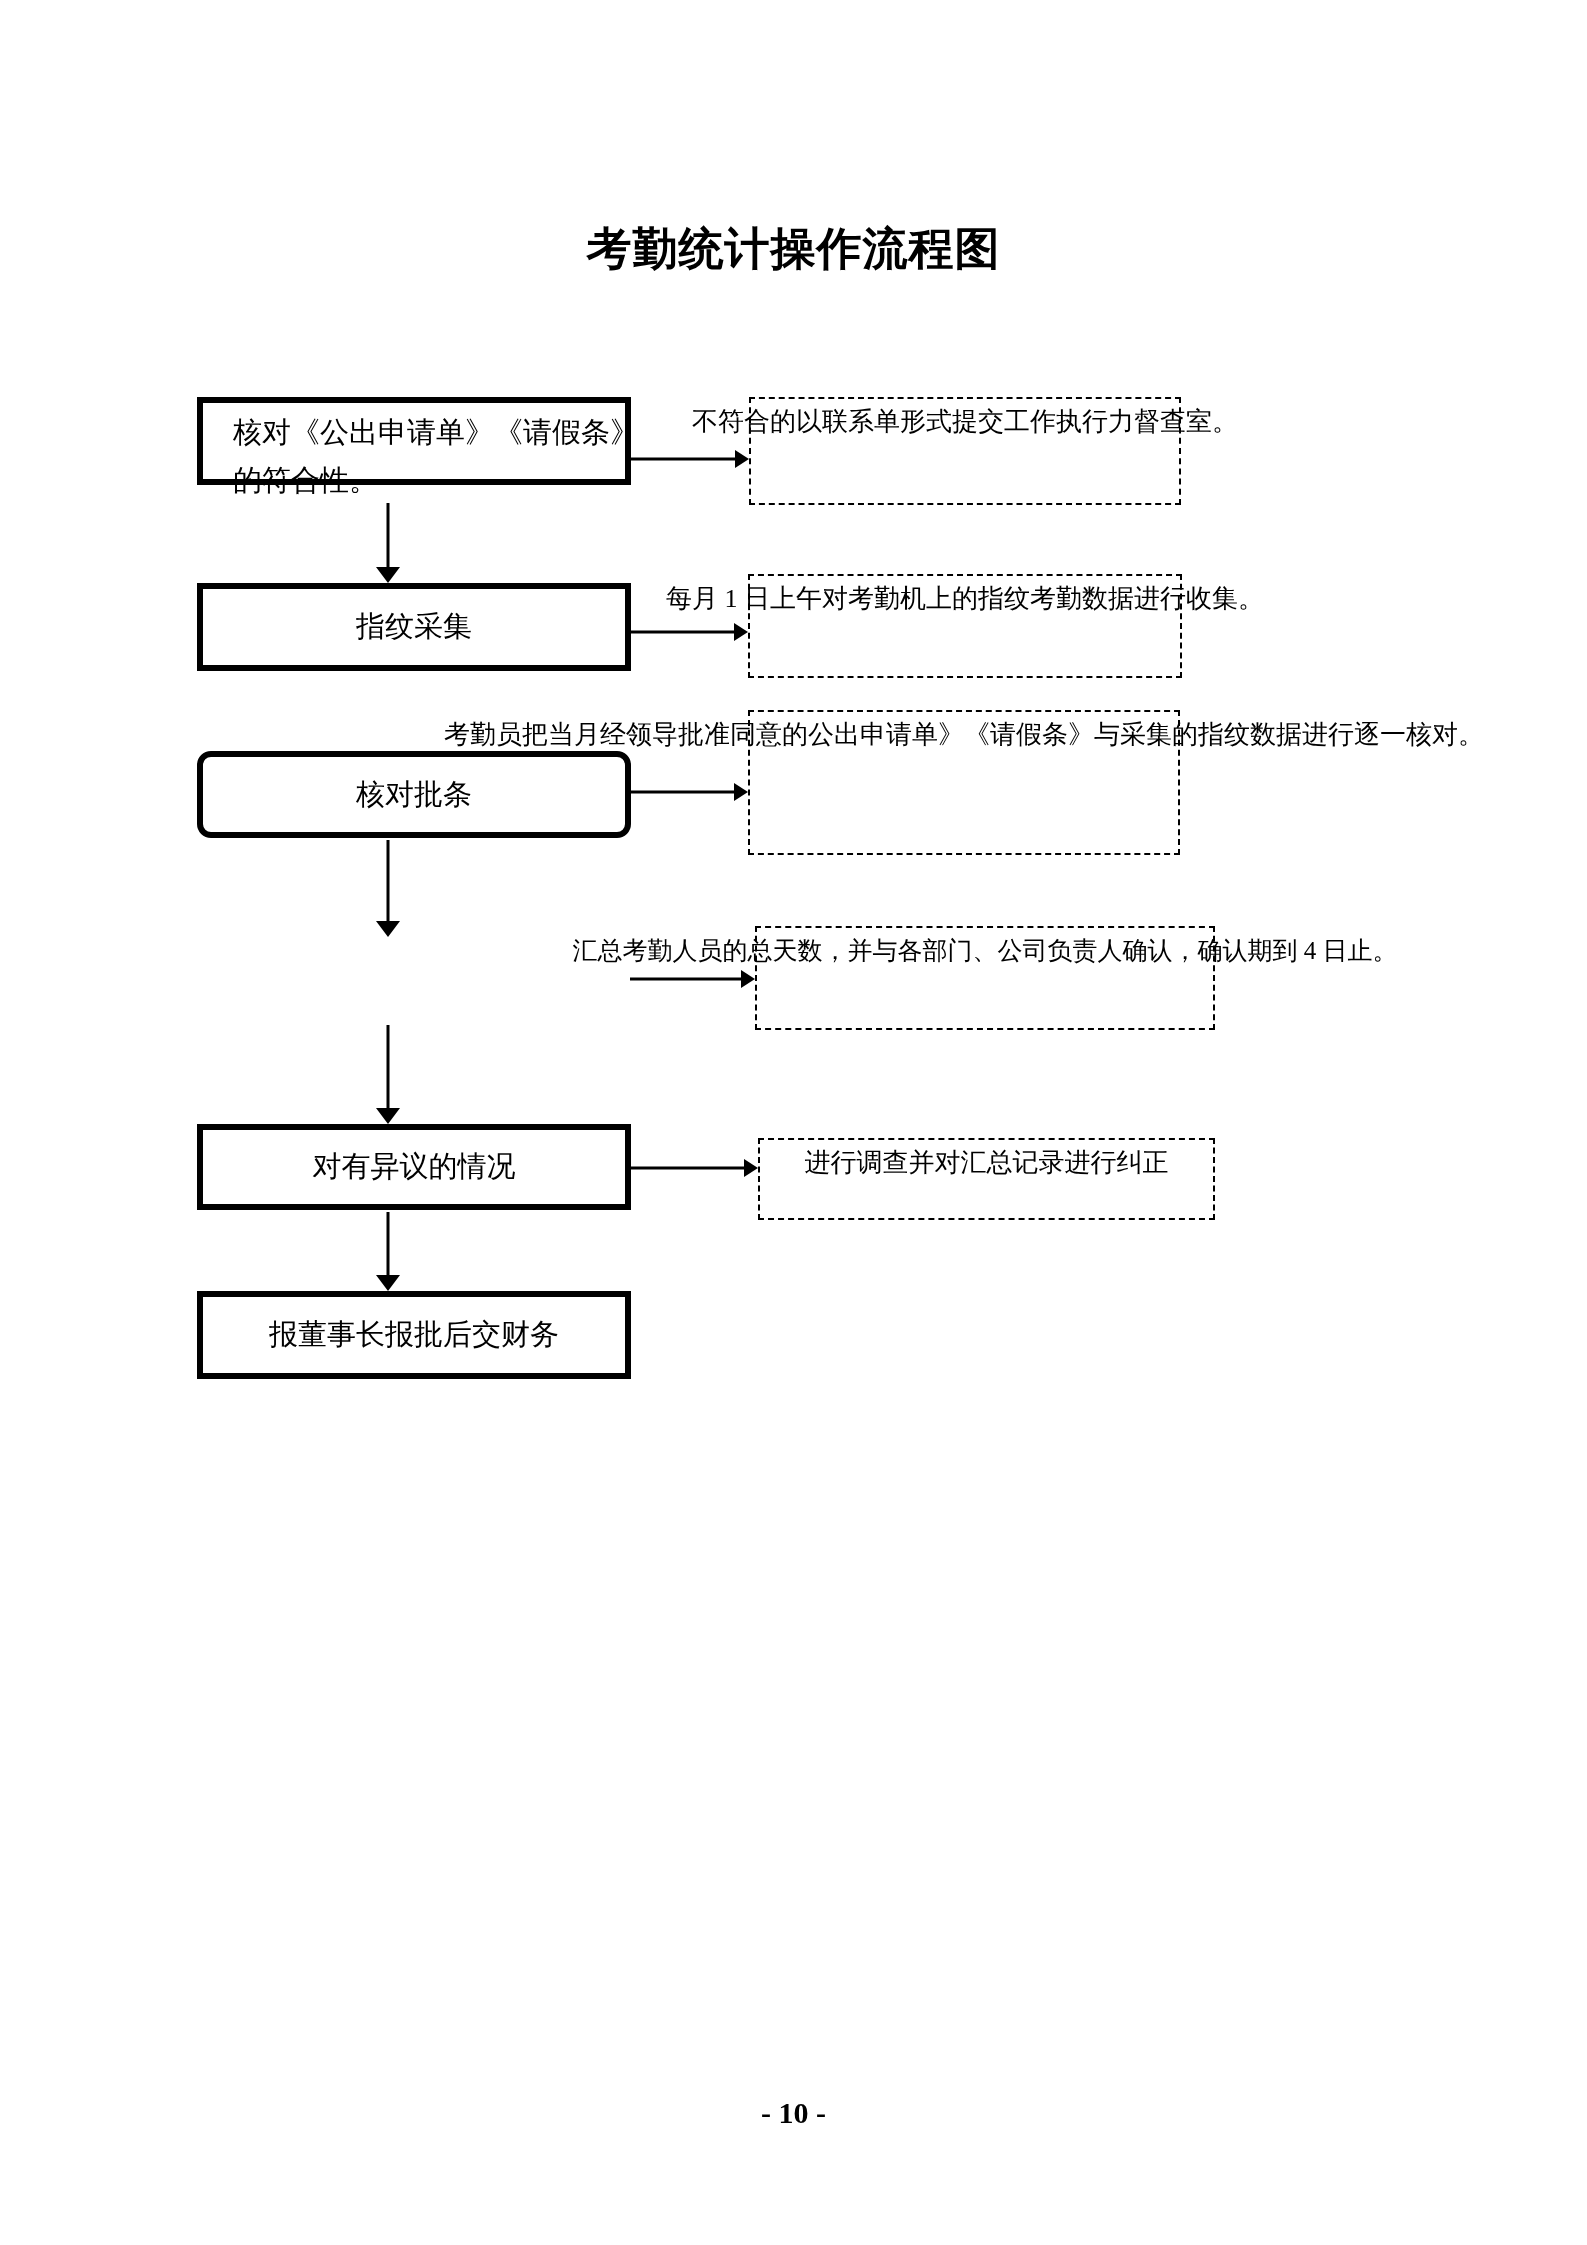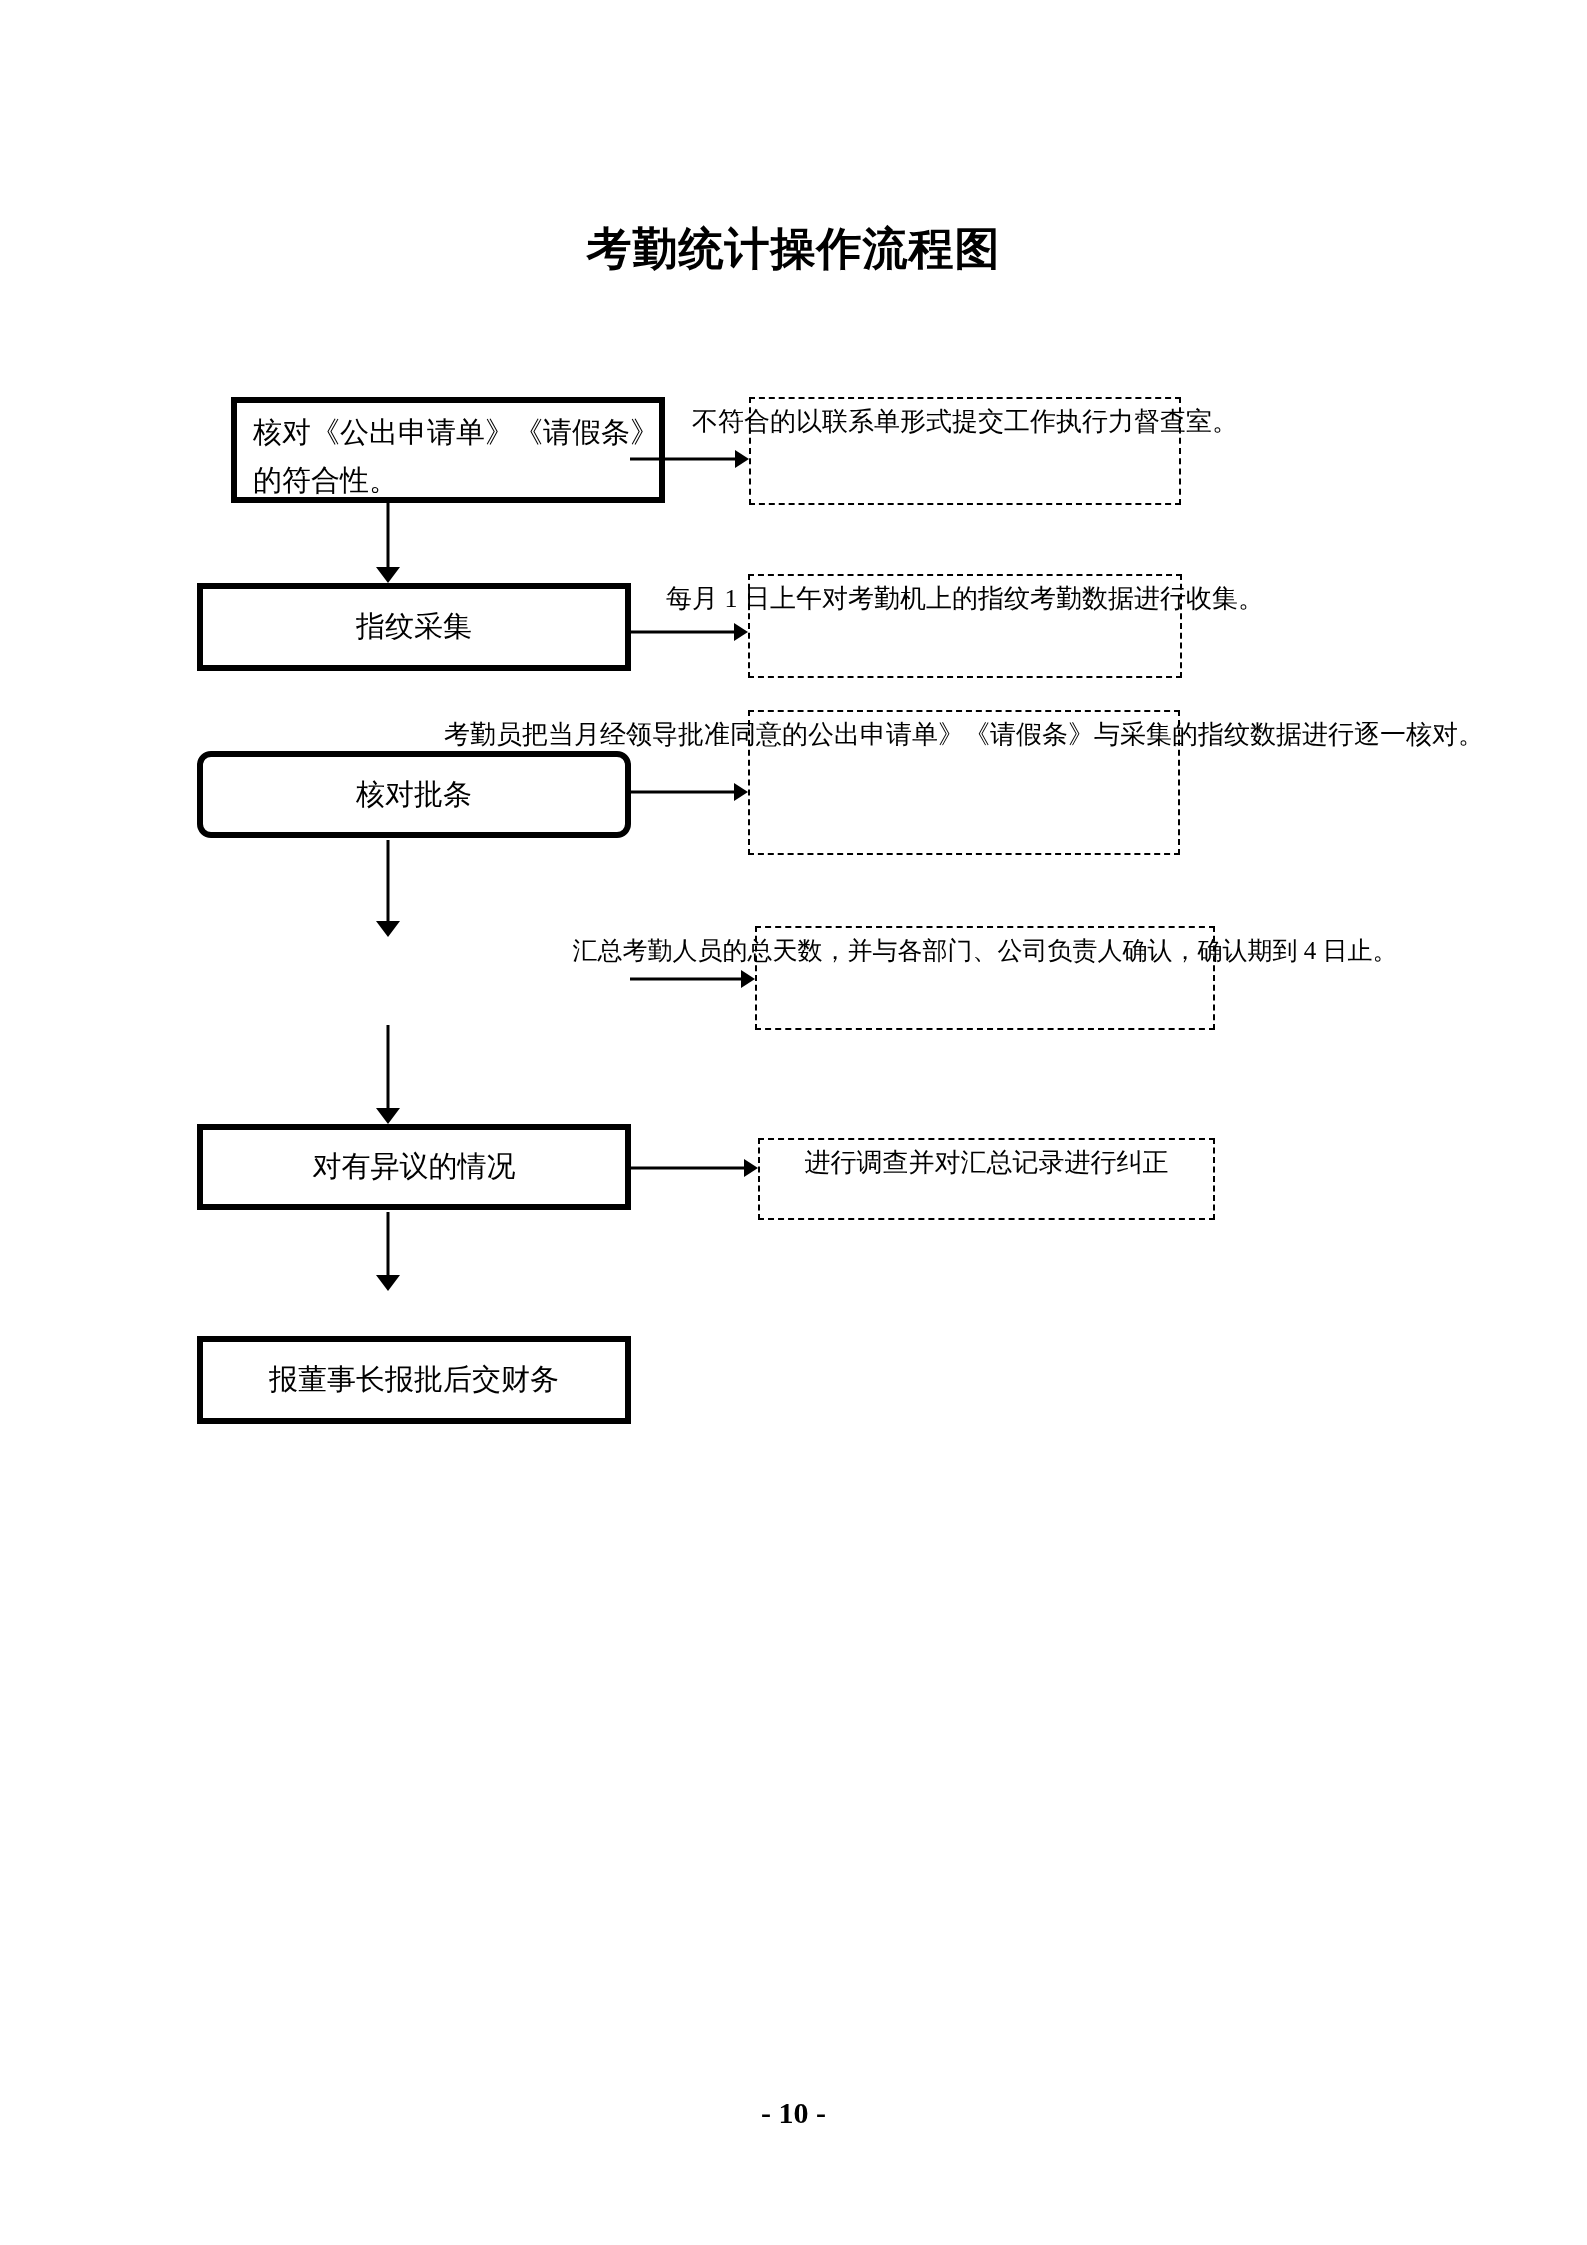--- a/index.html
+++ b/index.html
@@ -26,27 +26,27 @@
   .sbox{
     position:absolute;
     left:197px;width:434px;
     border:6px solid #000;
     box-sizing:border-box;
     background:#fff;
     display:flex;align-items:center;justify-content:center;
     font-size:29px;
     white-space:nowrap;
   }
-  .b1{top:397px;height:106px;display:block;padding:5px 16px;line-height:48px;white-space:normal;margin-left:34px;}
+  .b1{top:397px;height:88px;display:block;padding:5px 30px;line-height:48px;white-space:normal;}
   .b1 .line{white-space:nowrap;}
   .b2{top:583px;height:88px;}
   .b3{top:751px;height:87px;border-radius:14px;}
   .b4{top:937px;height:86px;}
   .b5{top:1124px;height:86px;}
-  .b6{top:1291px;height:88px;margin-top:45px;}
+  .b6{top:1291px;height:88px;}
   
   .nbox{
     position:absolute;
     border:2px dashed #000;
     box-sizing:border-box;
     background:#fff;
     display:flex;flex-direction:row;justify-content:center;
     font-size:26px;
     line-height:46px;
     padding:0 18px;

